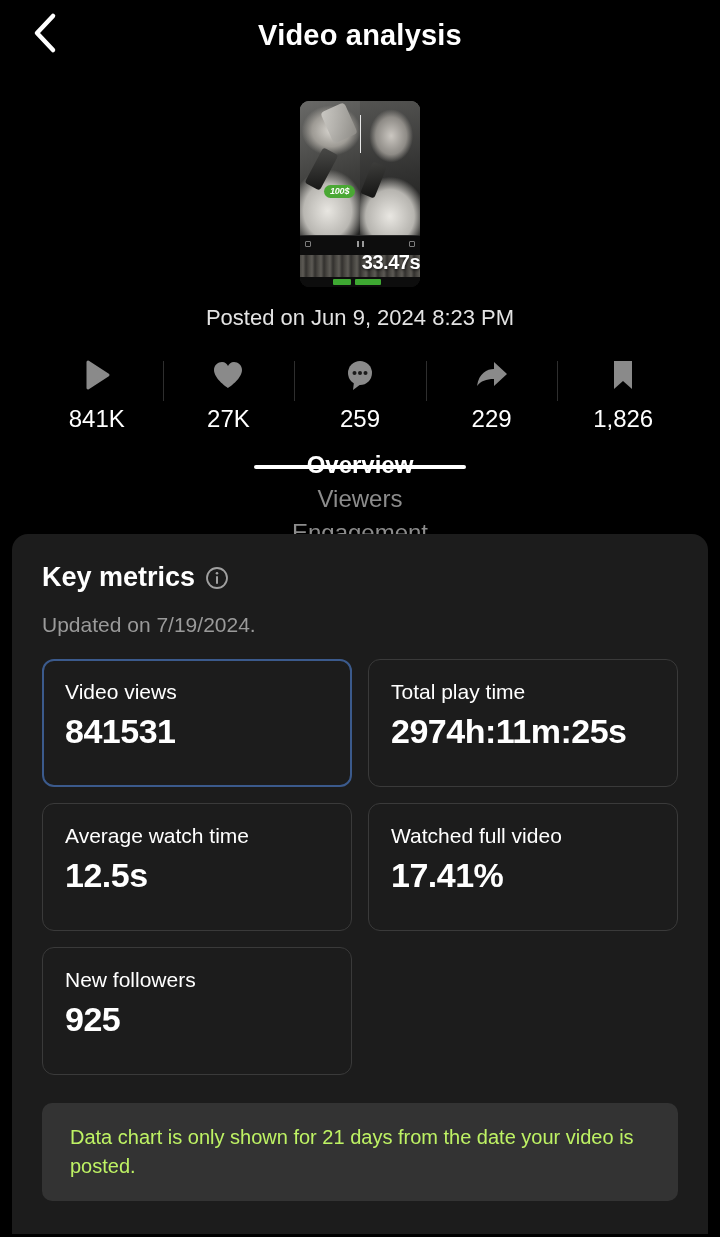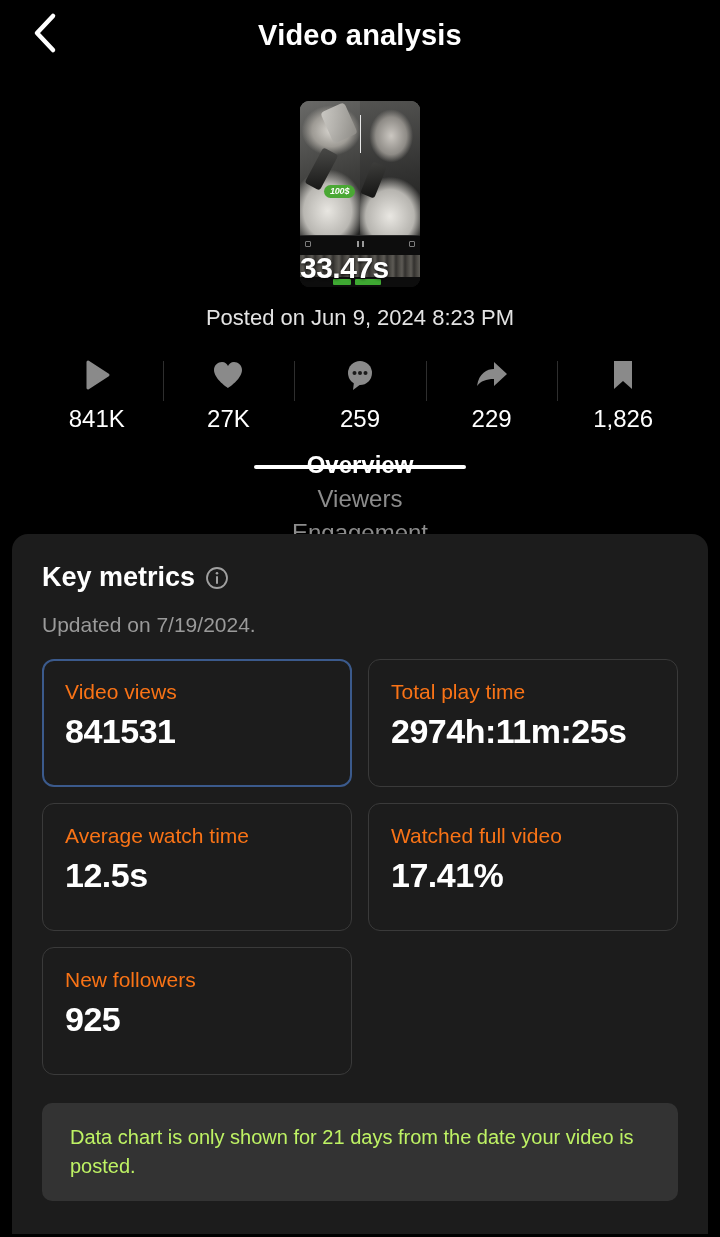--- a/index.html
+++ b/index.html
@@ -184,22 +184,22 @@
     top: 14px;
     width: 1px;
     height: 38px;
     background: #e8e8e8;
   }
   .duration {
     position: absolute;
     left: 0;
     right: 0;
     top: 150px;
-    text-align: left;
-    font-size: 30px;
+    text-align: right;
+    font-size: 20px;
     font-weight: bold;
     color: #ffffff;
     z-index: 6;
     text-shadow: 0 1px 3px rgba(0,0,0,.8);
     letter-spacing: -0.5px;
   }
 
   
   .posted {
     text-align: center;
@@ -327,21 +327,21 @@
     background: #1c1c1c;
     cursor: pointer;
   }
   .card.selected {
     border-color: #3b5a8c;
     border-width: 2px;
     padding: 19px 21px 0 21px;
   }
   .card-label {
     font-size: 21px;
-    color: #f97316;
+    color: #ffffff;
   }
   .card-value {
     margin-top: 8px;
     font-size: 34px;
     font-weight: bold;
     color: #ffffff;
     letter-spacing: -0.5px;
     white-space: nowrap;
   }
 

